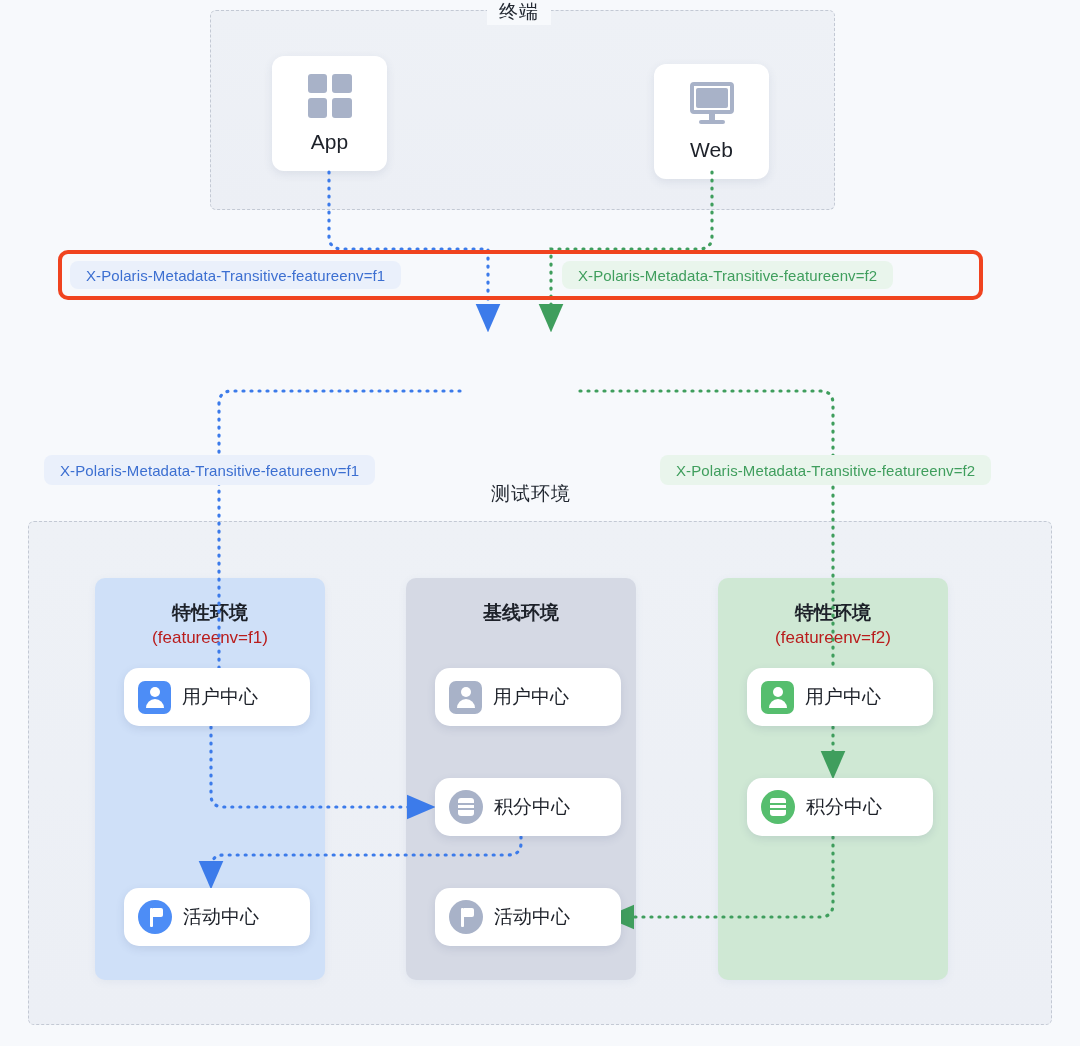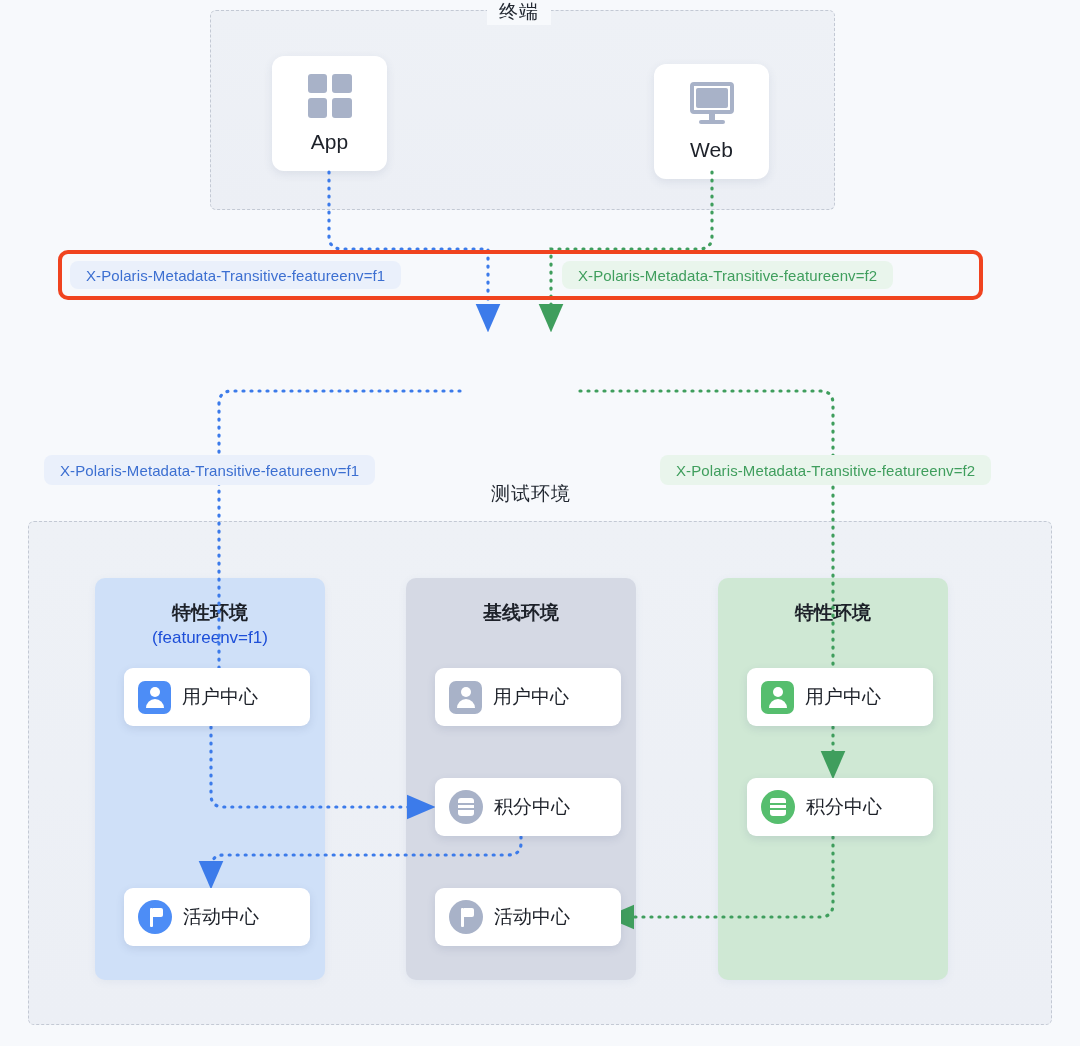--- a/index.html
+++ b/index.html
@@ -105,27 +105,27 @@
   }
   .env.f1{background:#cfe0f8;}
   .env.base{background:#d5d9e4;}
   .env.f2{background:#cfe8d4;}
   .env-title{
     position:absolute;left:0;right:0;text-align:center;
     font-size:19px;font-weight:bold;color:#1d2129;
   }
   .env-sub{
     position:absolute;left:0;right:0;text-align:center;
-    font-size:17px;color:#1d4ed8;
+    font-size:17px;color:#b91c1c;
   }
 
   
   .svc{
     position:absolute;height:58px;
-    background:#fff;border-radius:9px;
+    background:#fff;border-radius:15px;
     box-shadow:0 3px 9px rgba(60,80,120,.13);
     display:flex;align-items:center;
     padding-left:14px;gap:11px;
     z-index:5;
   }
   .svc-label{font-size:19px;color:#1d2129;}
 
   .ic-sq{width:33px;height:33px;border-radius:7px;position:relative;flex:none;}
   .ic-circ{width:34px;height:34px;border-radius:50%;position:relative;flex:none;}
   .blue-fill{background:#4d8df6;}
@@ -188,20 +188,21 @@
     <div class="env-title" style="top:22px;">特性环境</div>
     <div class="env-sub" style="top:50px;">(featureenv=f1)</div>
   </div>
 
   <div class="env base" style="left:406px;top:578px;width:230px;height:402px;">
     <div class="env-title" style="top:22px;">基线环境</div>
   </div>
 
   <div class="env f2" style="left:718px;top:578px;width:230px;height:402px;">
     <div class="env-title" style="top:22px;">特性环境</div>
+    <div class="env-sub" style="top:50px;">(featureenv=f2)</div>
   </div>
 
   <div class="svc" style="left:124px;top:668px;width:172px;">
     <span class="ic-sq blue-fill">
         <i class="head"></i>
         <i class="torso"></i>
       </span>
     <span class="svc-label">用户中心</span>
   </div>
   <div class="svc" style="left:124px;top:888px;width:172px;">

